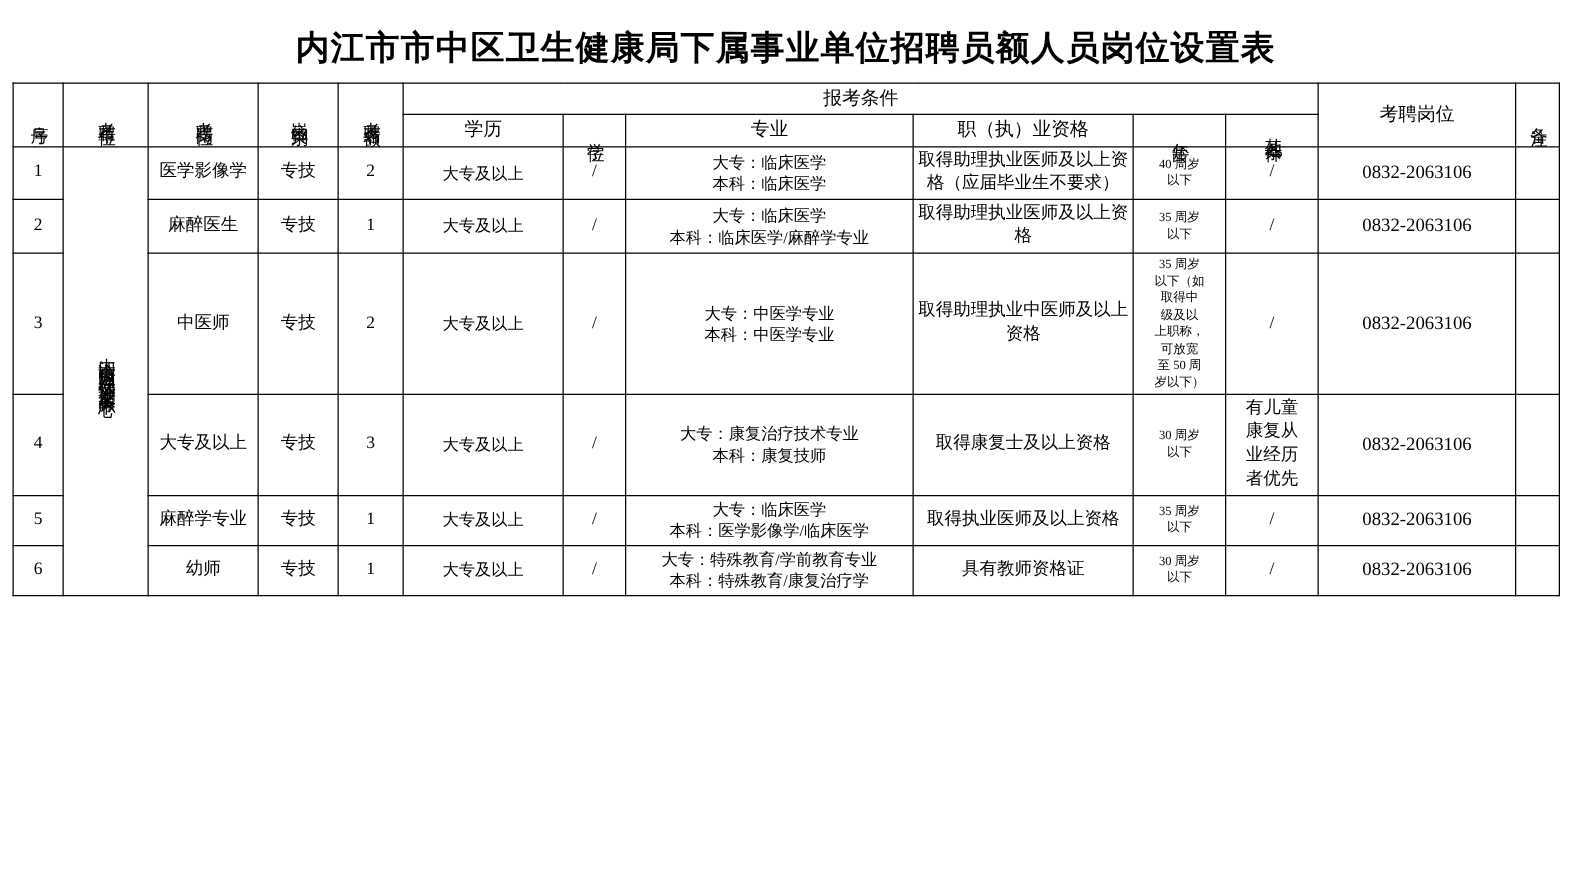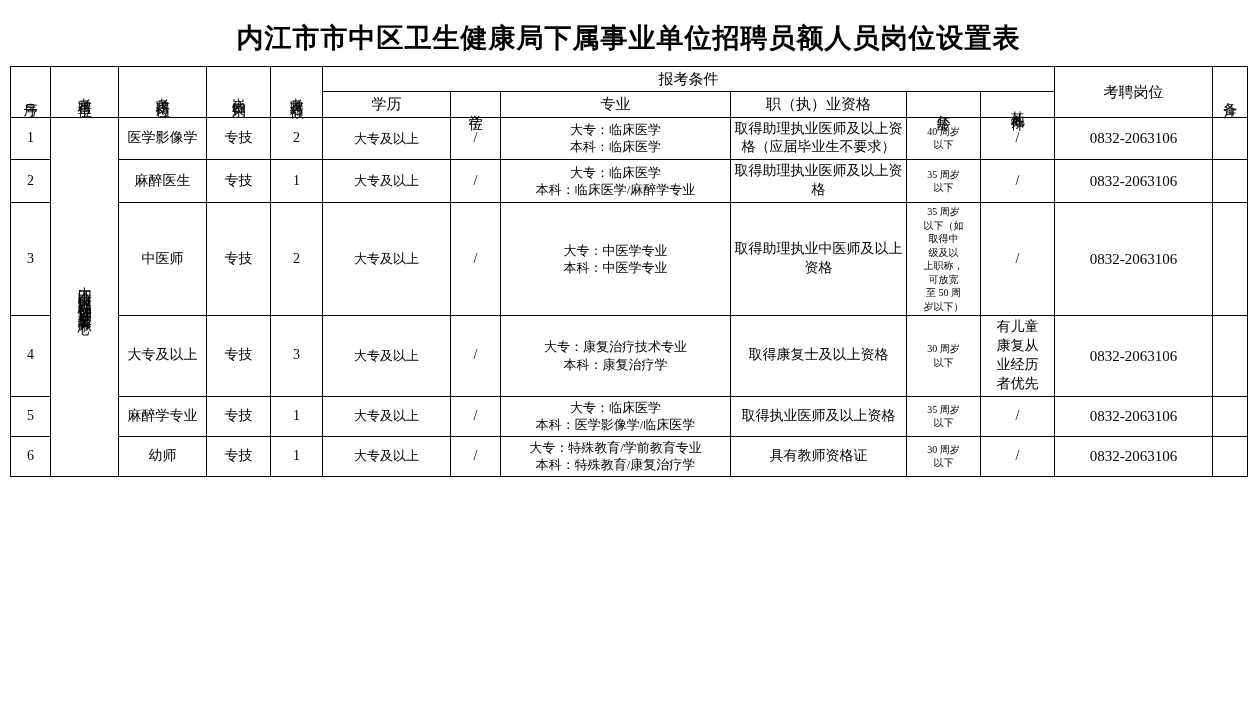--- a/index.html
+++ b/index.html
@@ -189,21 +189,21 @@
         <td></td>
       </tr>
       <tr>
         <td>4</td>
         <td>大专及以上</td>
         <td>专技</td>
         <td>3</td>
         <td class="edu">大专及以上</td>
         <td>/</td>
         <td class="major">大专：康复治疗技术专业
-本科：康复治疗学</td>
+本科：康复技师</td>
         <td class="qual">取得康复士及以上资格</td>
         <td class="age">30 周岁
 以下</td>
         <td class="other">有儿童
 康复从
 业经历
 者优先</td>
         <td class="phone">0832-2063106</td>
         <td></td>
       </tr>

